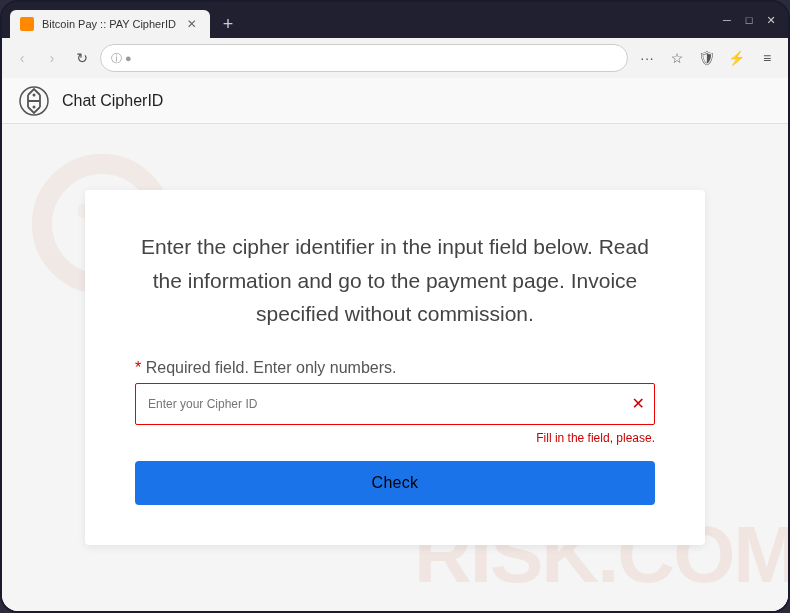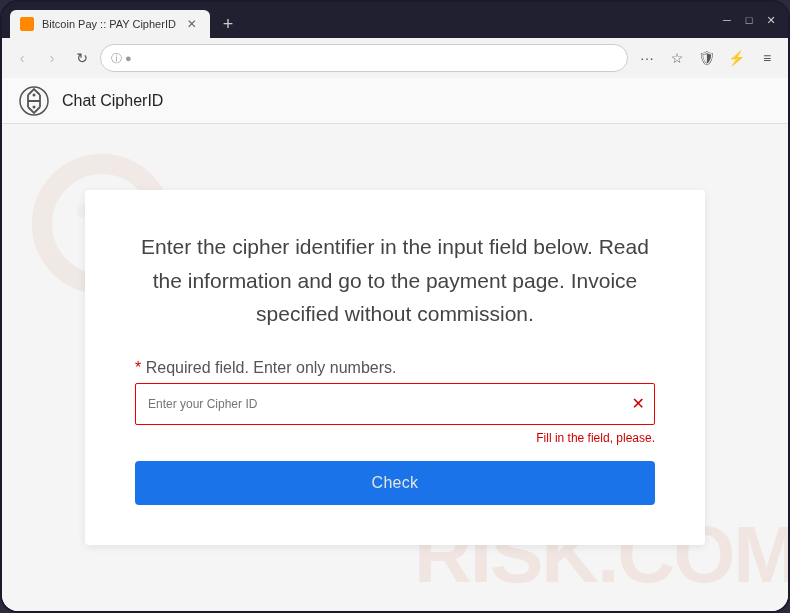--- a/index.html
+++ b/index.html
@@ -299,21 +299,21 @@
     .error-text {
       text-align: right;
       font-size: 12px;
       color: #cc0000;
       margin-bottom: 16px;
     }
     .check-btn {
       width: 100%;
       height: 44px;
       background: #1a73e8;
-      color: #e5e5e5;
+      color: #000000;
       border: none;
       border-radius: 4px;
       font-size: 16px;
       cursor: pointer;
       font-weight: 400;
       letter-spacing: 0.3px;
     }
   </style>
 </head>
 <body>

